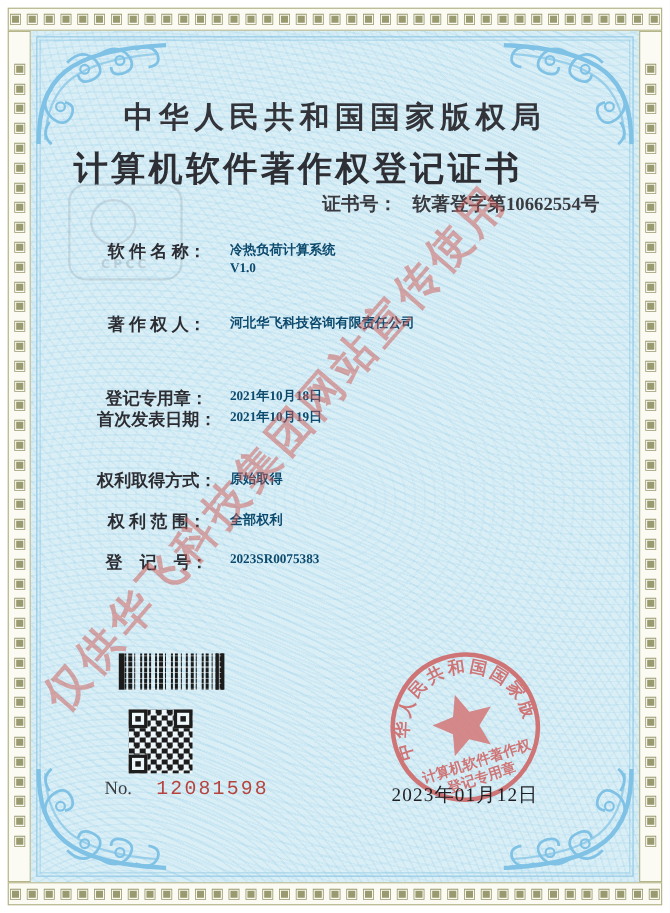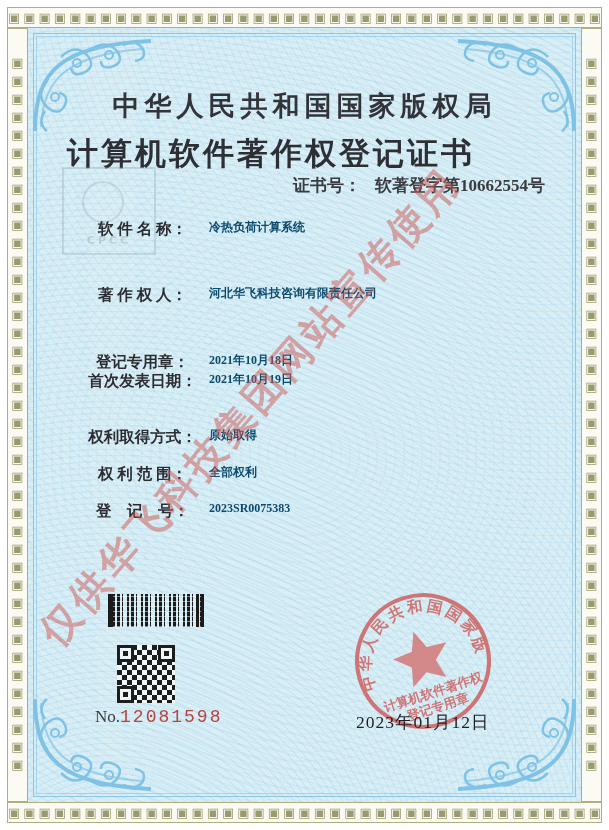--- a/index.html
+++ b/index.html
@@ -82,29 +82,29 @@
   }
   .finder { position:absolute; width:17px; height:17px; border:3px solid #1d1d1d; background:#eef7fa; }
   .finder::after { content:""; position:absolute; left:3px; top:3px; width:5px; height:5px; background:#1d1d1d; }
   .finder.tl { left:0; top:0; }
   .finder.tr { right:0; top:0; }
   .finder.bl { left:0; bottom:0; }
   
   .serial { position:absolute; left:95px; top:707px; font-size:17px; color:#3c3d42; }
   .serial .num {
     font-family:"Liberation Mono","DejaVu Sans Mono",monospace;
-    font-size:18px; color:#b5443e; letter-spacing:2px; margin-left:0;
+    font-size:18px; color:#b5443e; letter-spacing:2px; margin-left:22px;
   }
   .issue-date { position:absolute; left:356px; top:710px; font-size:17.5px; font-weight:normal; color:#1f2024; letter-spacing:1px; }
   
   .seal { position:absolute; left:351px; top:589px; width:144px; height:144px; transform:rotate(-18deg); opacity:0.88; }
   
   .emboss {
-    position:absolute; left:62px; top:167px; width:94px; height:88px;
-    border:2px solid rgba(140,158,172,0.30); border-radius:0;
+    position:absolute; left:62px; top:167px; width:104px; height:88px;
+    border:2px solid rgba(140,158,172,0.30); border-radius:16px;
   }
   .emboss .lens {
     position:absolute; left:18px; top:12px; width:42px; height:42px;
     border:2px solid rgba(140,158,172,0.28); border-radius:50%;
   }
   .emboss .cpcc {
     position:absolute; left:0; bottom:6px; width:100%; text-align:center;
     font-family:"DejaVu Sans",sans-serif; font-size:11px; letter-spacing:3px;
     color:rgba(140,158,172,0.38); font-weight:bold;
   }
@@ -191,21 +191,21 @@
   <div class="cert-title">计算机软件著作权登记证书</div>
   <div class="certno-line"><span>证书号：</span><span class="gap"></span><span>软著登字第10662554号</span></div>
 
   <div class="emboss">
     <div class="lens"></div>
     <div class="cpcc">CPCC</div>
   </div>
 
   <div class="fields">
     <div class="frow" style="top:201px">
-      <span class="flabel">软 件 名 称：</span><span class="fvalue"><span>冷热负荷计算系统</span></span>
+      <span class="flabel">软 件 名 称：</span><span class="fvalue"><span>冷热负荷计算系统</span><span class="line2">V1.0</span></span>
     </div>
     <div class="frow" style="top:267px">
       <span class="flabel">著 作 权 人：</span><span class="fvalue">河北华飞科技咨询有限责任公司</span>
     </div>
     <div class="frow" style="top:334px">
       <span class="flabel">登记专用章：</span><span class="fvalue">2021年10月18日</span>
     </div>
     <div class="frow" style="top:353px">
       <span class="flabel">首次发表日期：</span><span class="fvalue">2021年10月19日</span>
     </div>

